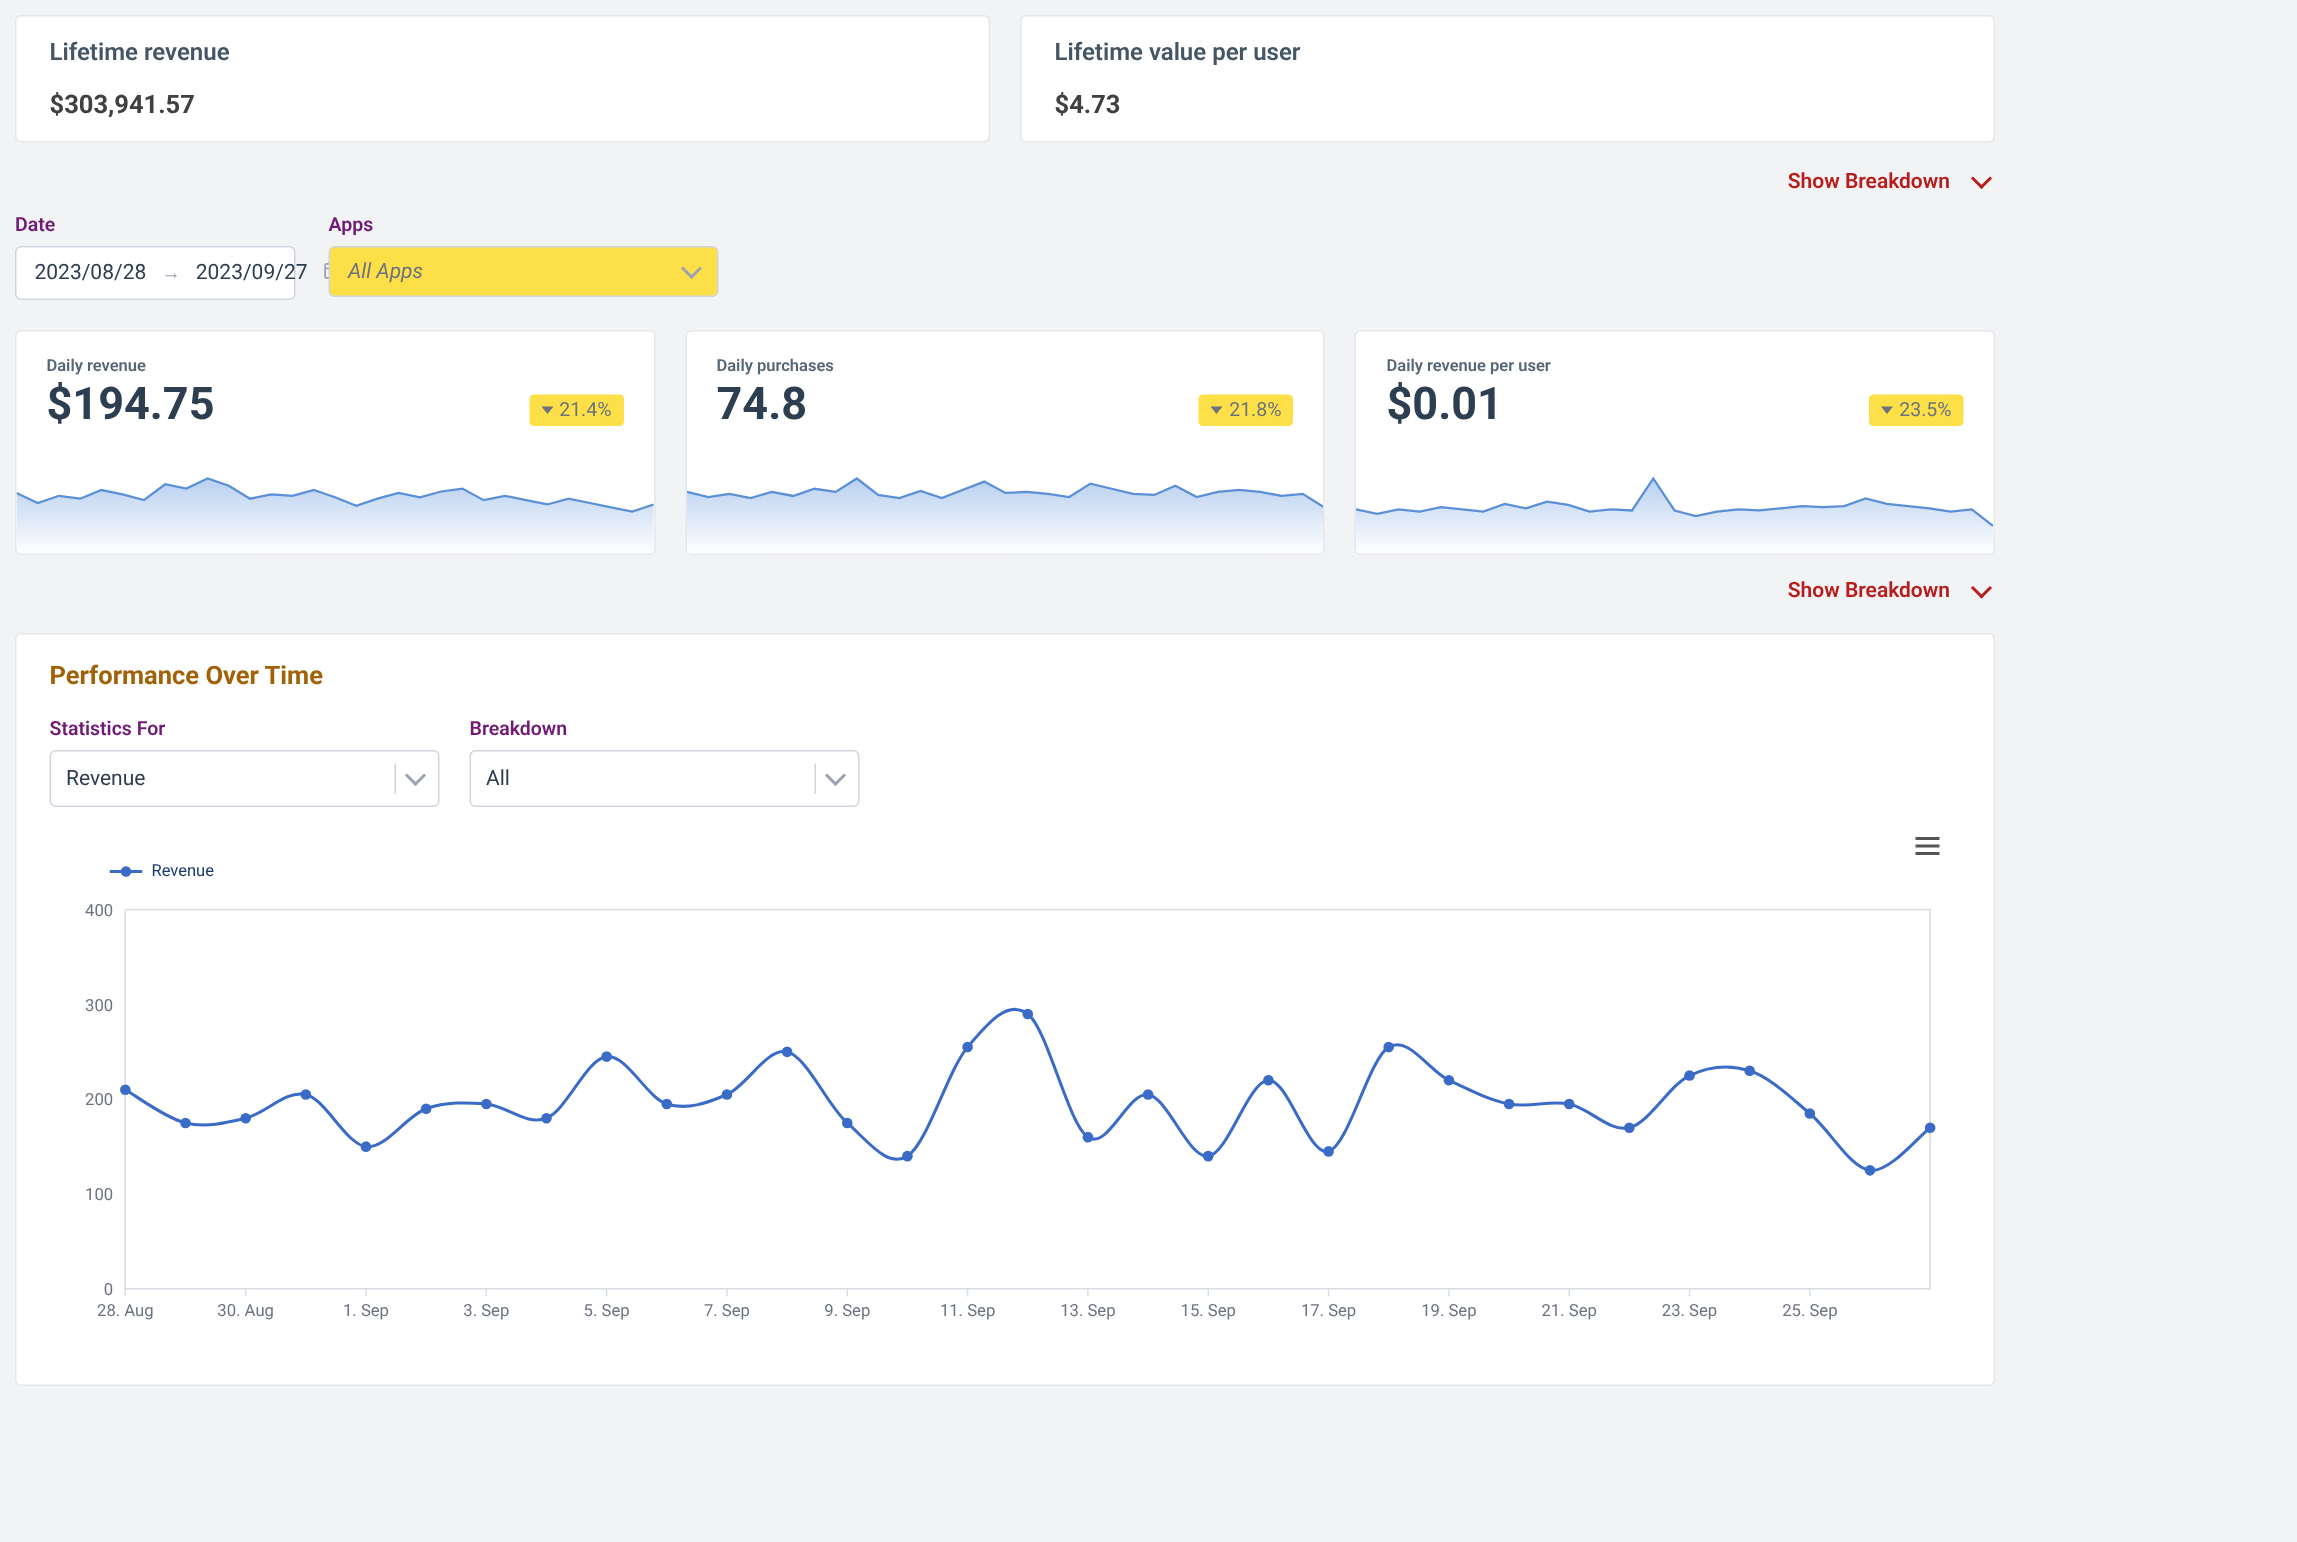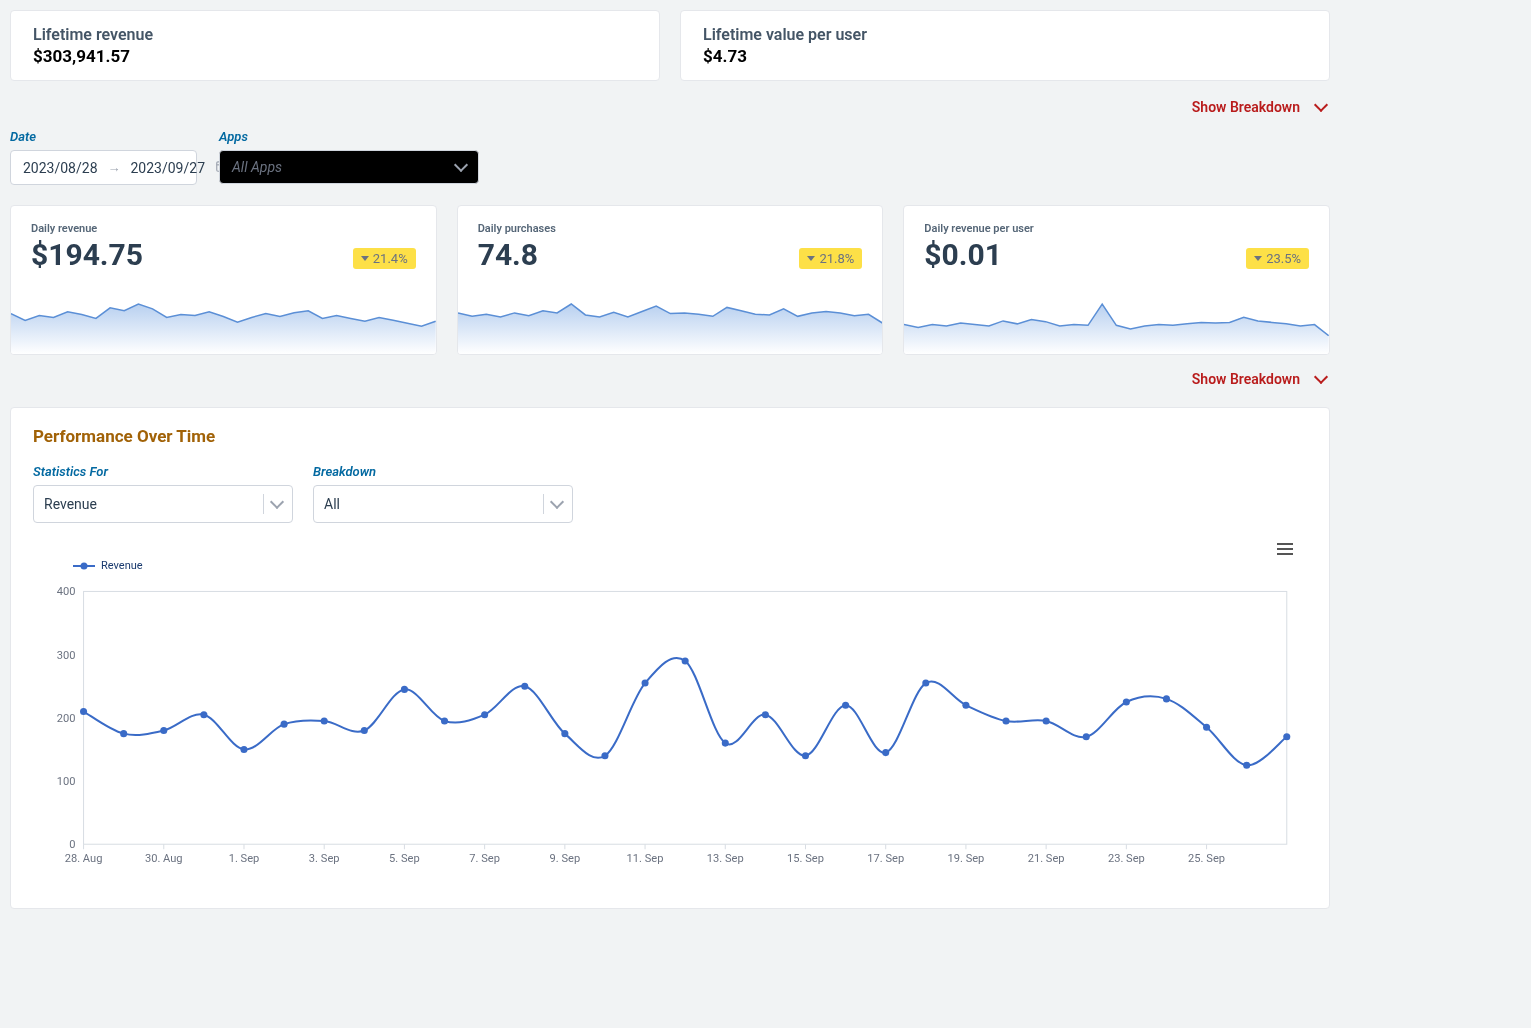--- a/index.html
+++ b/index.html
@@ -23,22 +23,22 @@
   padding: 14px 22px;
 }
 .lifetime-title {
   font-size: 16px;
   font-weight: 600;
   color: #445566;
 }
 .lifetime-value {
   font-size: 17px;
   font-weight: 700;
-  color: #000000;
-  margin-top: 2px;
+  color: #404040;
+  margin-top: 16px;
 }
 .breakdown-link {
   display: flex;
   justify-content: flex-end;
   align-items: center;
   gap: 16px;
   color: #b91c1c;
   font-size: 14px;
   font-weight: 600;
   padding: 6px 4px 14px 0;
@@ -51,21 +51,21 @@
   border-bottom: 2px solid currentColor;
   transform: rotate(45deg);
   margin-top: -4px;
 }
 .filters-row {
   display: flex;
   gap: 22px;
   margin-bottom: 20px;
 }
 .filter-group { display: flex; flex-direction: column; gap: 6px; }
-.filter-label { font-size: 13px; font-weight: 600; color: #0369a1; font-style: italic; }
+.filter-label { font-size: 13px; font-weight: 600; color: #701a75; }
 .date-picker {
   display: flex;
   align-items: center;
   background: #fff;
   border: 1px solid #d0d5dd;
   border-radius: 4px;
   padding: 8px 12px;
   gap: 10px;
   font-size: 14px;
   color: #2c3e50;
@@ -76,21 +76,21 @@
   font-size: 13px;
 }
 .cal-icon {
   margin-left: auto;
   color: #9ca3af;
   font-size: 14px;
 }
 .apps-select {
   display: flex;
   align-items: center;
-  background: #000000;
+  background: #fde047;
   border: 1px solid #d0d5dd;
   border-radius: 4px;
   padding: 8px 12px;
   width: 260px;
   font-size: 14px;
   font-style: italic;
   color: #6b7280;
   justify-content: space-between;
 }
 .mini-cards-row { gap: 20px; margin-bottom: 10px; }

